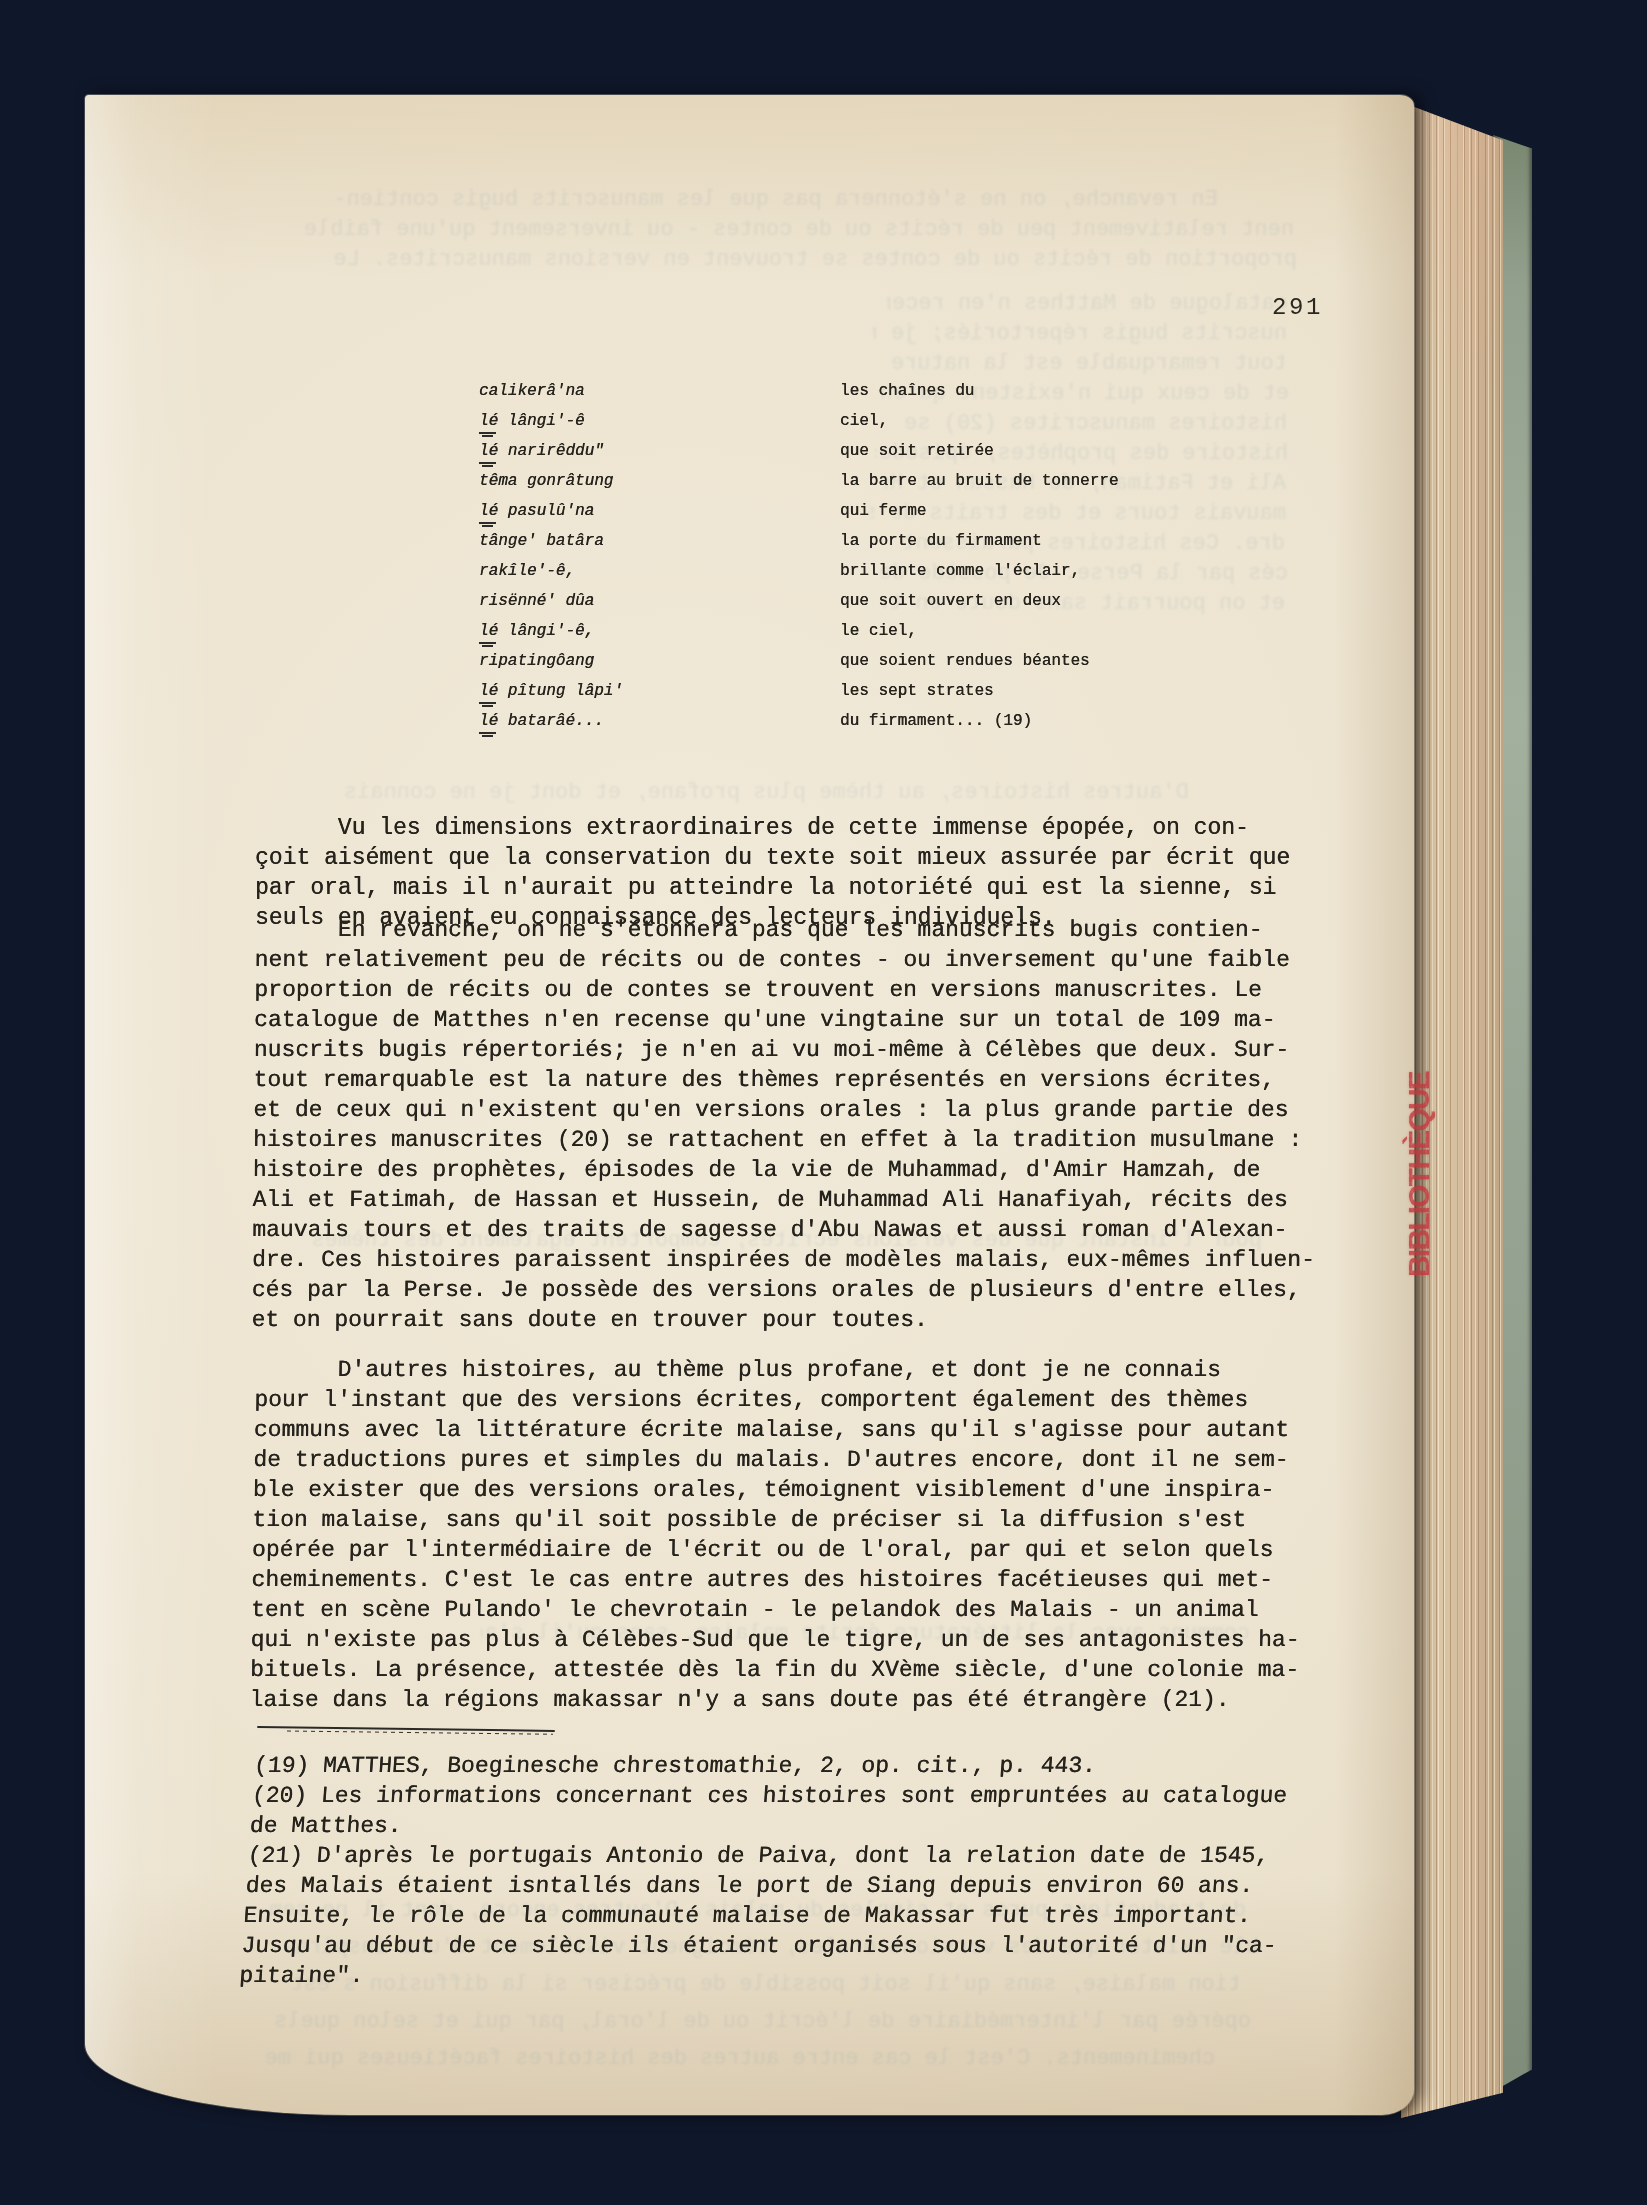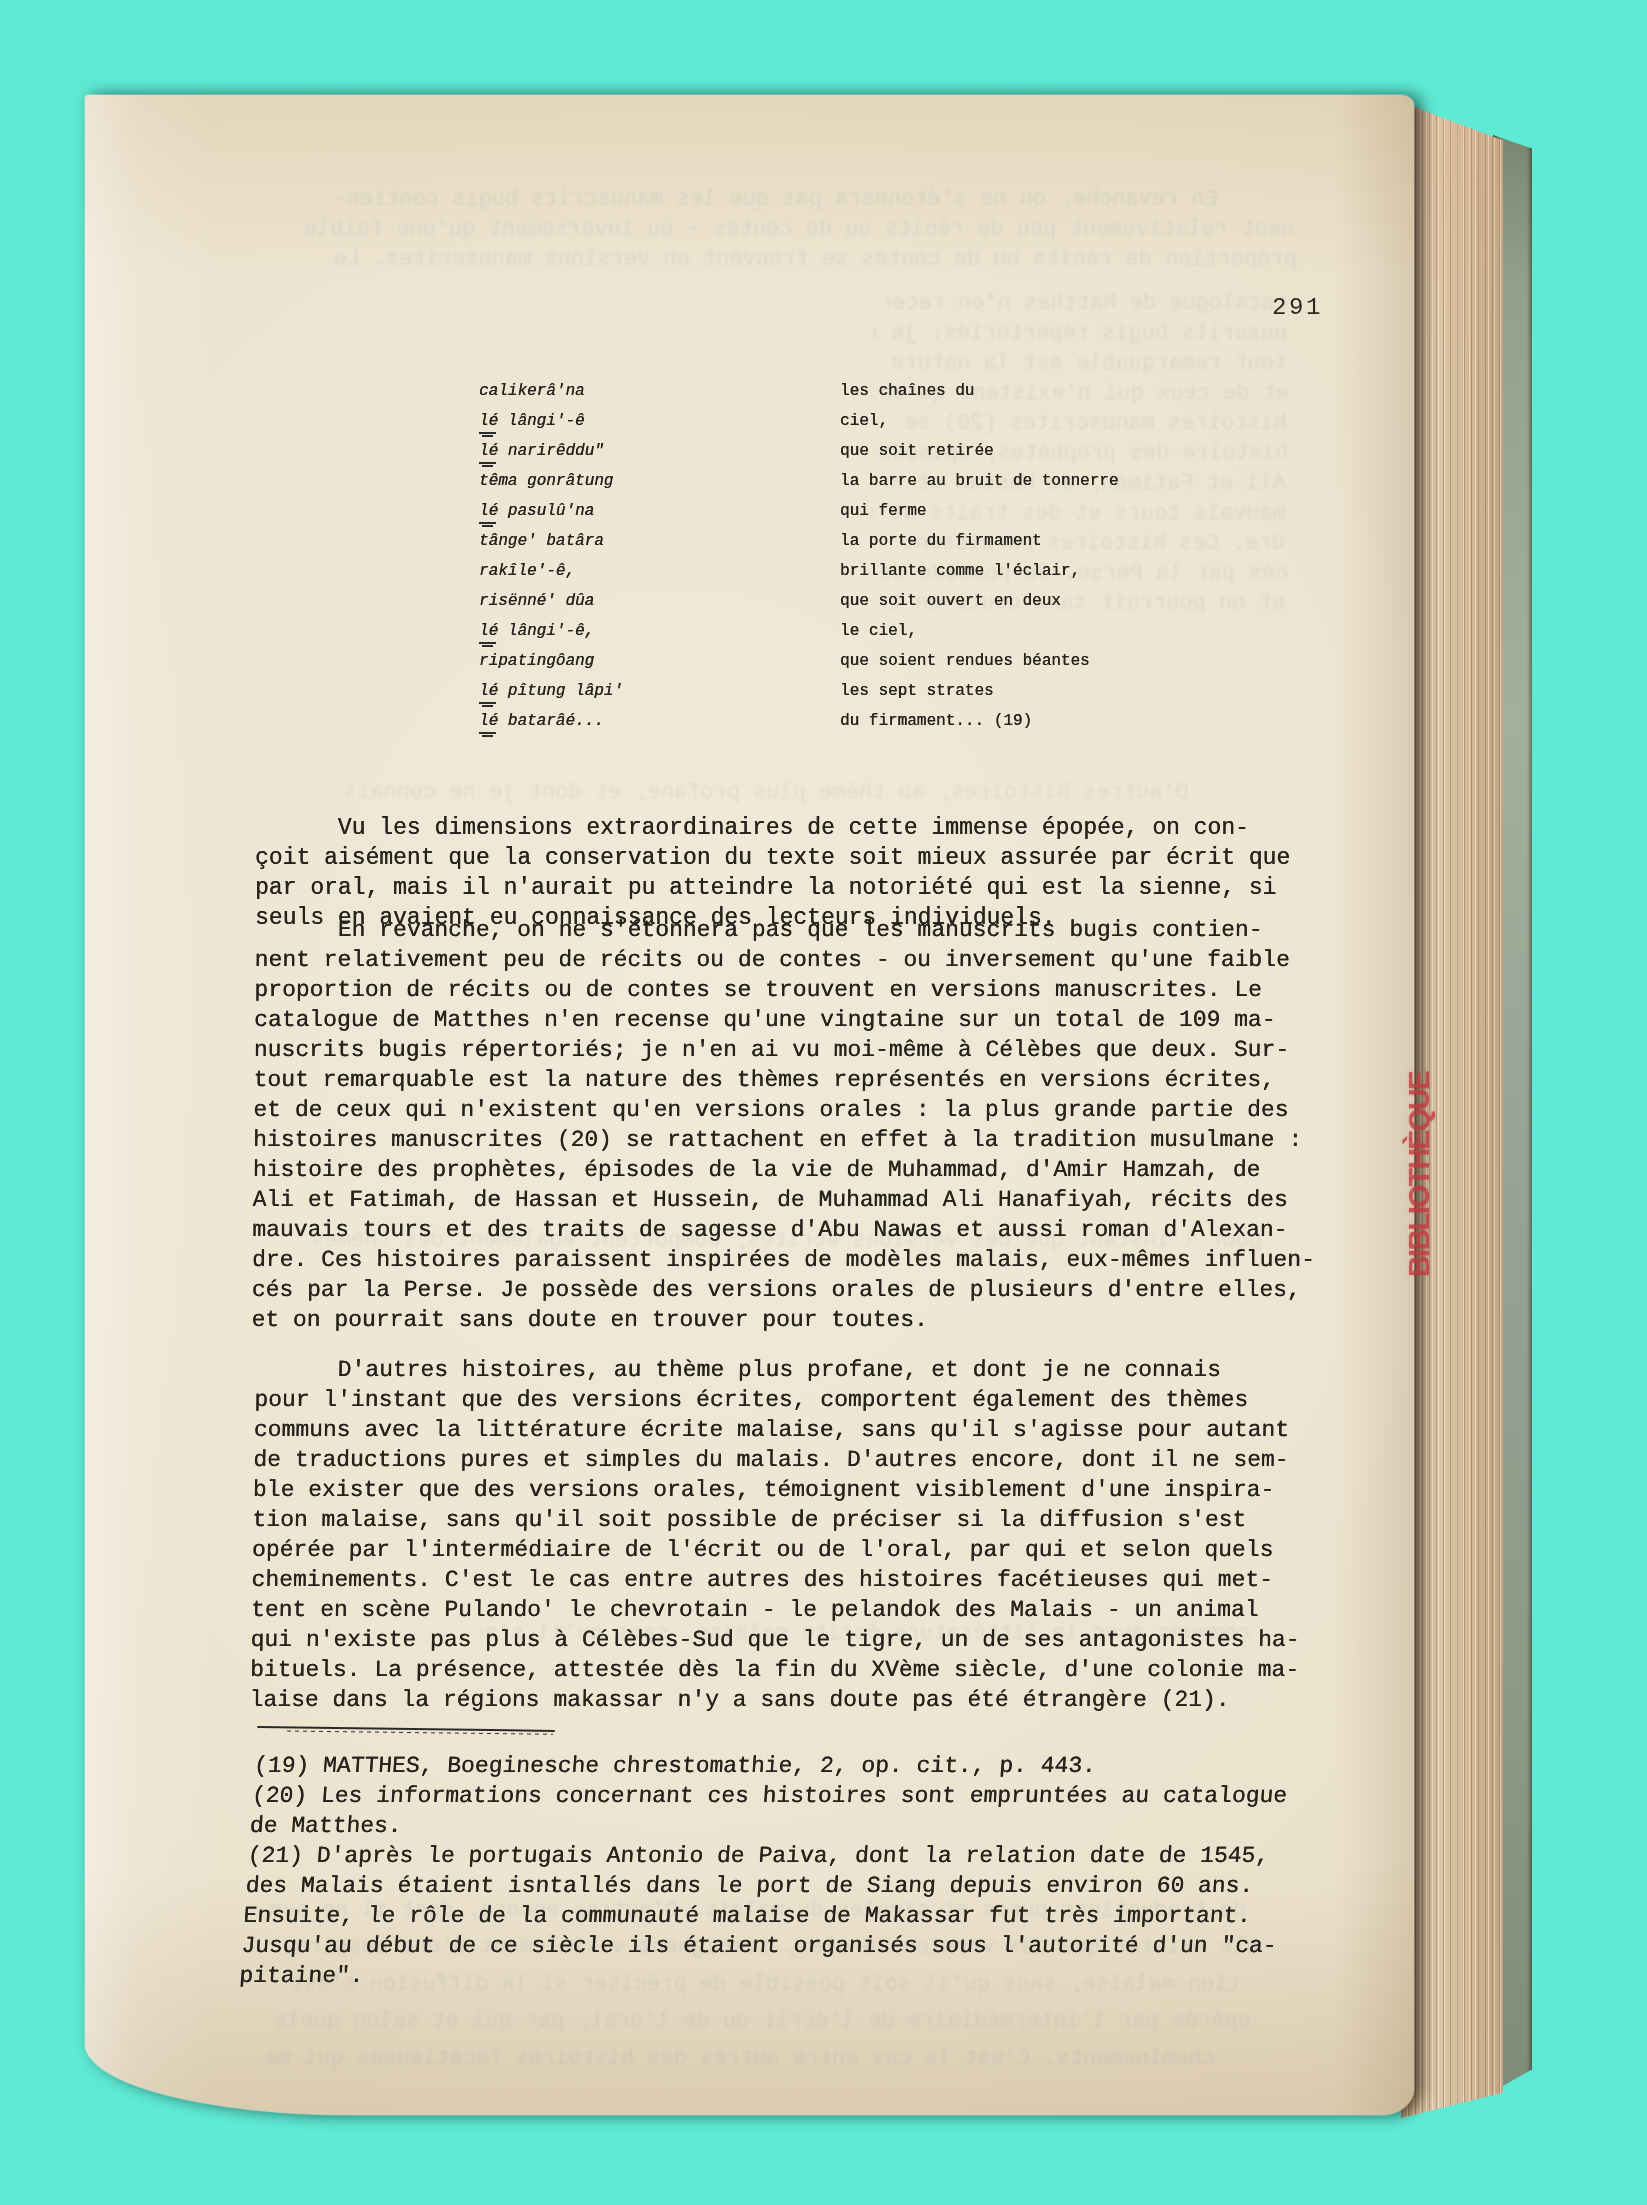--- a/index.html
+++ b/index.html
@@ -1,16 +1,16 @@
 <!DOCTYPE html>
 <html style="font-size:14px"><head>
 <meta charset="utf-8">
 <style>
   html,body{margin:0;padding:0;background:#000;}
-  .scene{position:relative;width:1648px;height:2206px;background:#5eead4;overflow:hidden;
+  .scene{position:relative;width:1648px;height:2206px;background:#0f172a;overflow:hidden;
          font-family:"Liberation Mono","DejaVu Sans Mono",monospace;}
 
   
   .cover{position:absolute;left:1493px;top:129px;width:39px;height:1960px;
          background:linear-gradient(180deg,#79866f 0%,#93a08d 8%,#a4b09e 30%,#96a392 55%,#8d9a88 80%,#7f8c7a 100%);
          clip-path:polygon(0 0.3%,100% 1%,100% 99%,12% 100%,0 99.4%);
          box-shadow:inset 3.5px 0 5.3px rgba(20,20,10,.55), inset -2.6px 0 3.5px rgba(0,0,0,.35);}
 
   
   .fore-edge{position:absolute;left:1401px;top:99px;width:102px;height:2019px;

